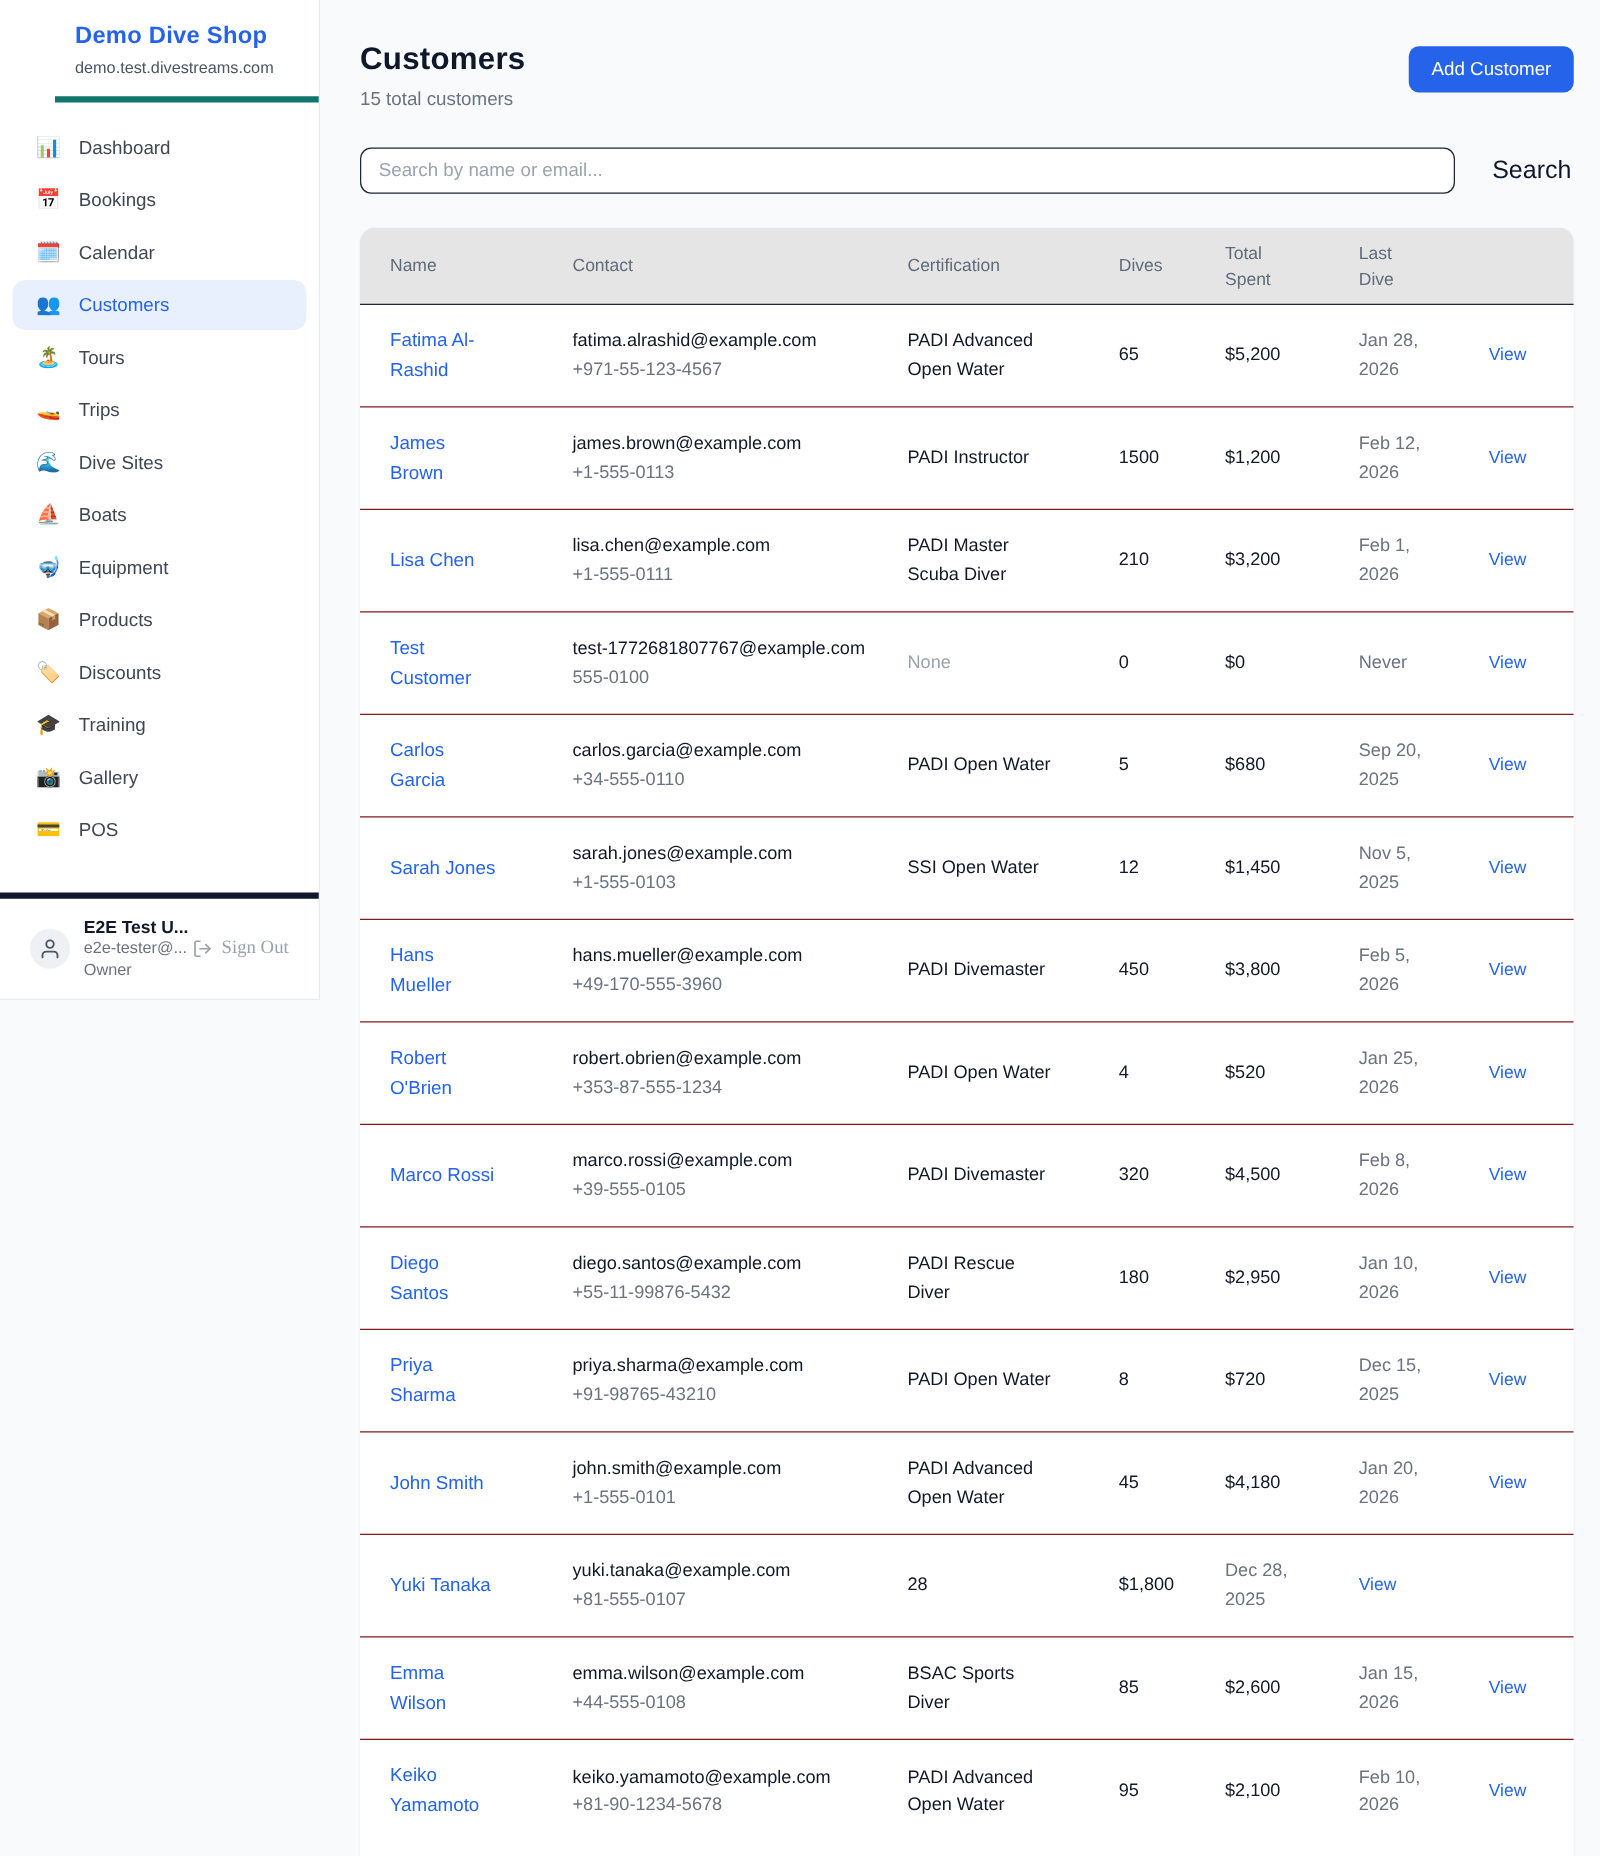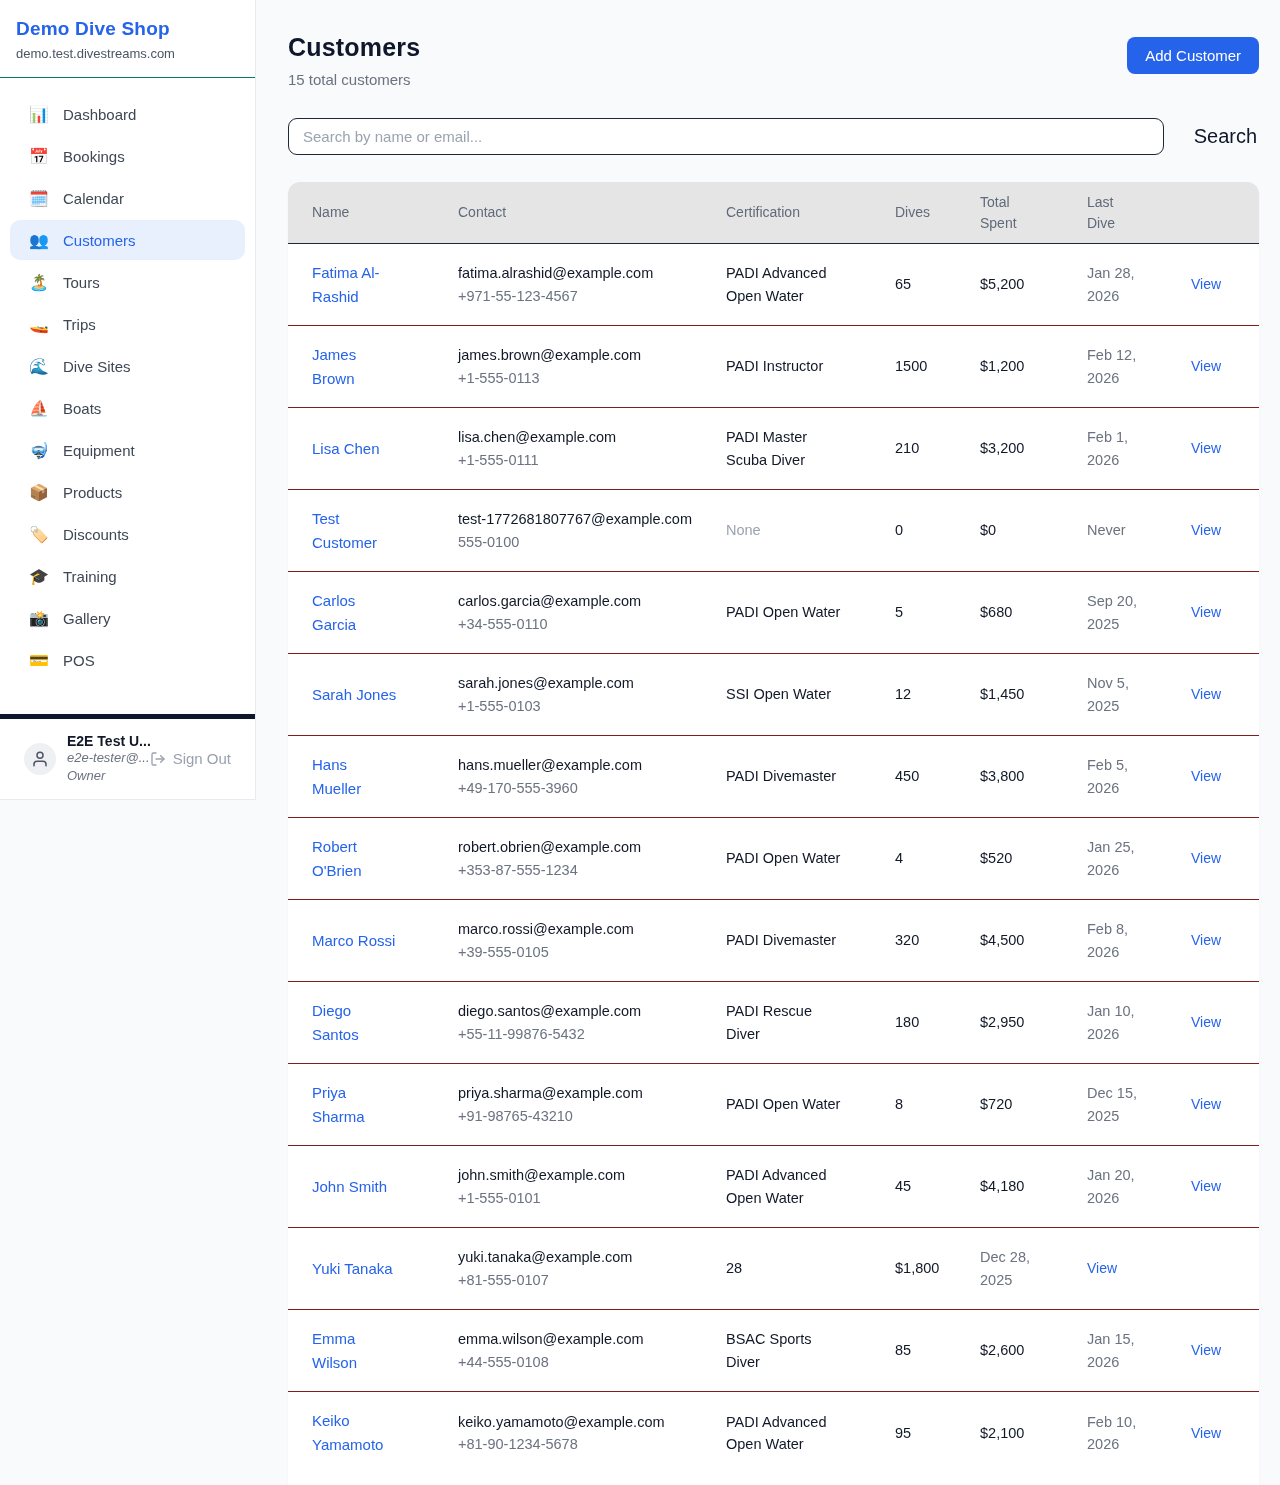--- a/index.html
+++ b/index.html
@@ -13,21 +13,21 @@
     align-items:flex-start;
   }
   
   .sidebar {
     width:256px; min-width:256px; height:800px;
     background:#ffffff;
     border-right:1px solid #e7eaf0;
     border-bottom:1px solid #e7eaf0;
     display:flex; flex-direction:column;
   }
-  .sb-head { padding:18px 16px 16px 16px; border-bottom:1px solid #0f766e; }
+  .sb-head { padding:18px 16px 16px 16px; border-bottom:5px solid #0f766e;margin-left:44px; }
   .sb-title { color:#2563eb; font-size:19px; font-weight:700; letter-spacing:.2px; }
   .sb-domain { color:#4b5563; font-size:13px; margin-top:6px; }
   .nav { padding:14px 0 0 0; flex:1; }
   .nav-item {
     display:flex; align-items:center; gap:13px;
     margin:2px 10px; padding:8px 18px;
     border-radius:10px; cursor:pointer;
     color:#3f4754; font-size:15px;
     min-height:40px;
   }
@@ -37,25 +37,25 @@
     border-top:5px solid #0f172a;
     padding:14px 24px; display:flex; align-items:center; gap:11px;
   }
   .avatar {
     width:32px; height:32px; border-radius:50%;
     background:#eef0f3; display:flex; align-items:center; justify-content:center;
     flex:none;
   }
   .u-info { flex:1; min-width:0; }
   .u-name { font-size:14px; font-weight:700; color:#111827; white-space:nowrap; }
-  .u-email,.u-role { font-size:13px; color:#6b7280; line-height:1.4; white-space:nowrap;font-style:italic; }
+  .u-email,.u-role { font-size:13px; color:#6b7280; line-height:1.4; white-space:nowrap; }
   .signout {
     display:flex; align-items:center; gap:7px;
     color:#9aa1ad; font-size:15px; cursor:pointer; white-space:nowrap;
-    background:none; border:none; font-family:Liberation Sans, sans-serif;
+    background:none; border:none; font-family:Liberation Serif, serif;
   }
   
   .main { flex:1; padding:33px 29px 0 32px; }
   .m-head { display:flex; justify-content:space-between; align-items:flex-start; }
   .m-title { font-size:25px; font-weight:700; color:#0f172a; letter-spacing:.2px; }
   .m-sub { font-size:15px; color:#6b7280; margin-top:9px; }
   .btn-primary {
     background:#2563eb; color:#fff; border:none; border-radius:8px;
     font-size:15px; font-weight:500; padding:10px 18px; cursor:pointer;
     font-family:inherit; margin-top:4px;

